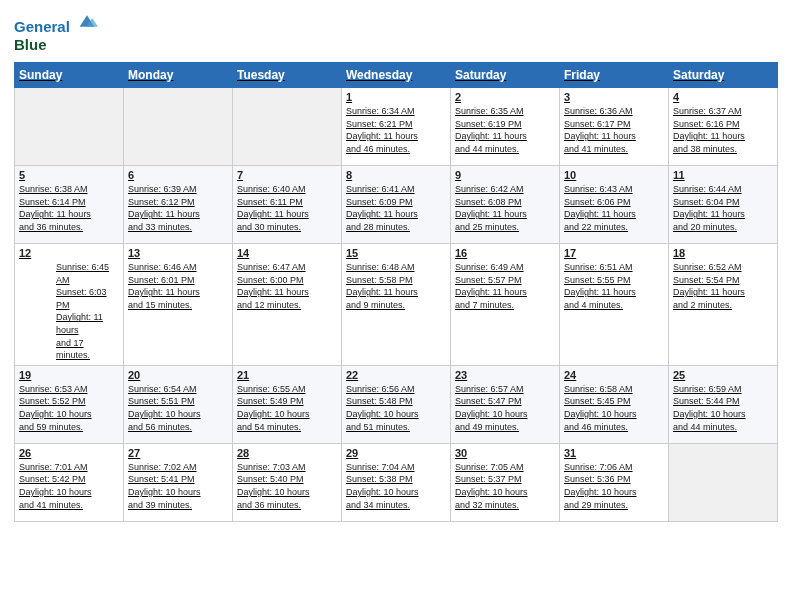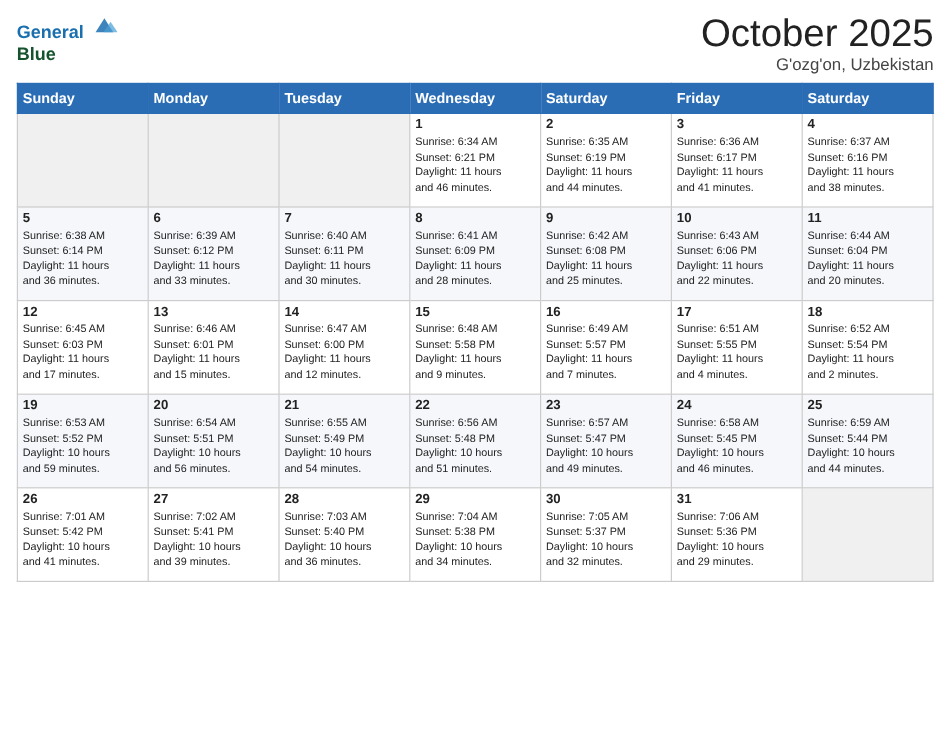--- a/index.html
+++ b/index.html
@@ -49,20 +49,21 @@
       line-height: 1.1;
     }
     .location {
       font-size: 14px;
       color: #444;
     }
     table {
       width: 100%;
       border-collapse: collapse;
       table-layout: fixed;
+      text-decoration: underline;
     }
     thead tr th {
       background-color: #2a6db5;
       color: #fff;
       font-size: 12px;
       font-weight: bold;
       padding: 5px 4px;
       text-align: left;
       border: 1px solid #2a6db5;
     }
@@ -105,24 +106,20 @@
             <span>General</span>
             <svg class="logo-icon" viewBox="0 0 30 24" xmlns="http://www.w3.org/2000/svg">
               <polygon points="5,20 15,4 25,20" fill="#1a6faf" opacity="0.85"></polygon>
               <polygon points="14,20 22,8 30,20" fill="#4a9fd4" opacity="0.7"></polygon>
             </svg>
           </div>
         </div>
         <div class="logo-text" style="color:#14532d;">Blue</div>
       </div>
     </div>
-    <div class="title-block">
-      <div class="month-title">October 2025</div>
-      <div class="location">G'ozg'on, Uzbekistan</div>
-    </div>
   </div>
 
   <table>
     <thead>
       <tr>
       <th>Sunday</th>
           <th>Monday</th>
           <th>Tuesday</th>
           <th>Wednesday</th>
           <th>Saturday</th>
@@ -211,21 +208,21 @@
             <span class="day-num">11</span>
             <div class="day-info" style="white-space: pre-line;">Sunrise: 6:44 AM
 Sunset: 6:04 PM
 Daylight: 11 hours
 and 20 minutes.</div>
           </td>
         </tr>
         <tr>
           <td>
             <span class="day-num">12</span>
-            <div class="day-info" style="white-space: pre-line;">Sunrise: 6:45 AM
+            <div class="day-info" style="white-space: pre-line; margin-left: 37px;">Sunrise: 6:45 AM
 Sunset: 6:03 PM
 Daylight: 11 hours
 and 17 minutes.</div>
           </td>
           <td>
             <span class="day-num">13</span>
             <div class="day-info" style="white-space: pre-line;">Sunrise: 6:46 AM
 Sunset: 6:01 PM
 Daylight: 11 hours
 and 15 minutes.</div>

